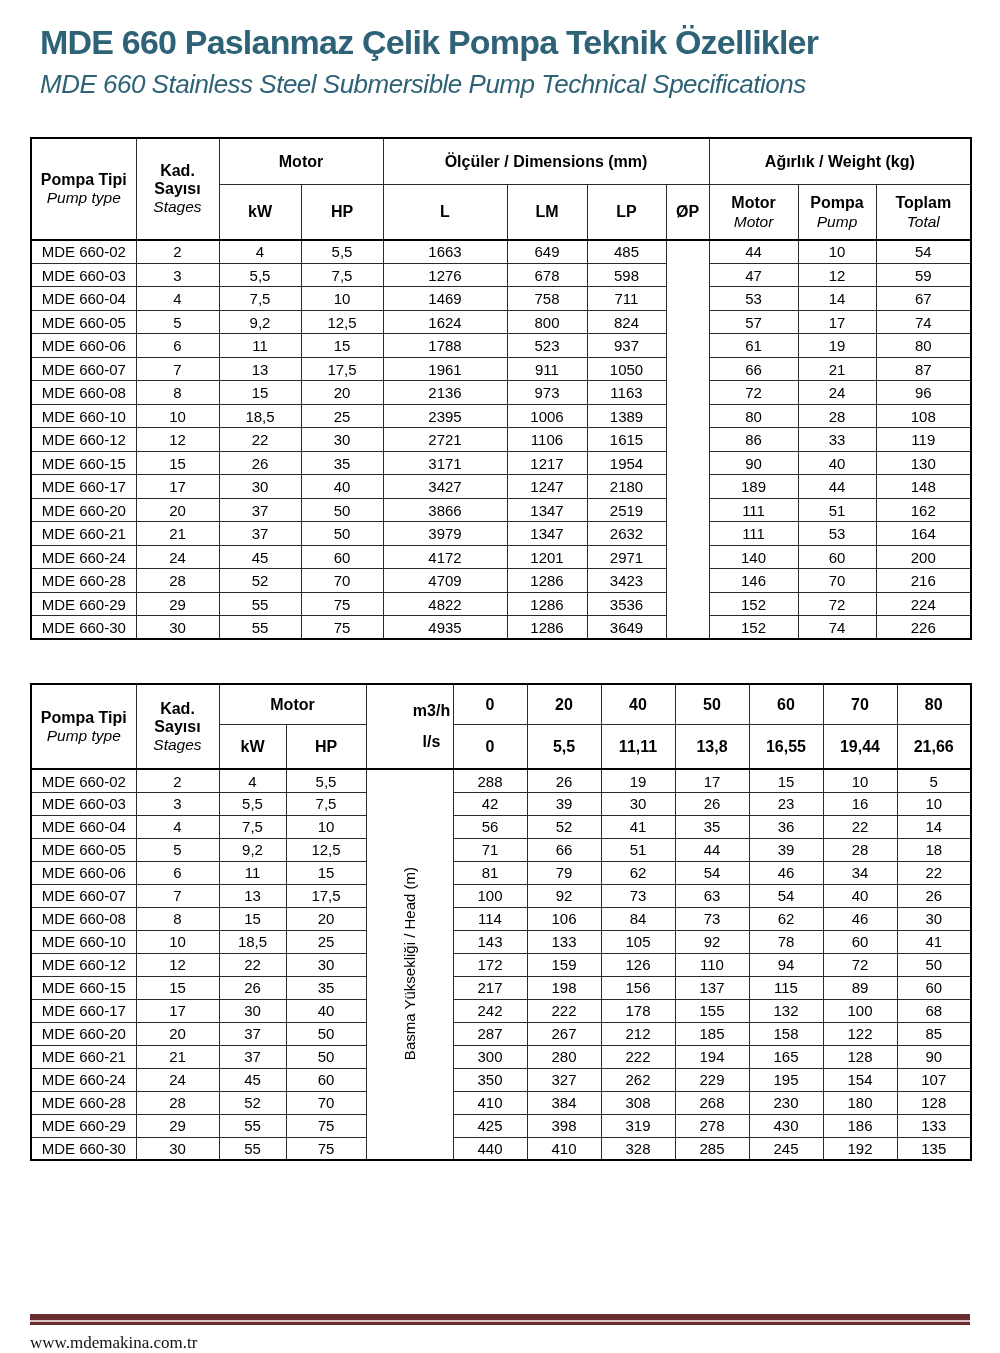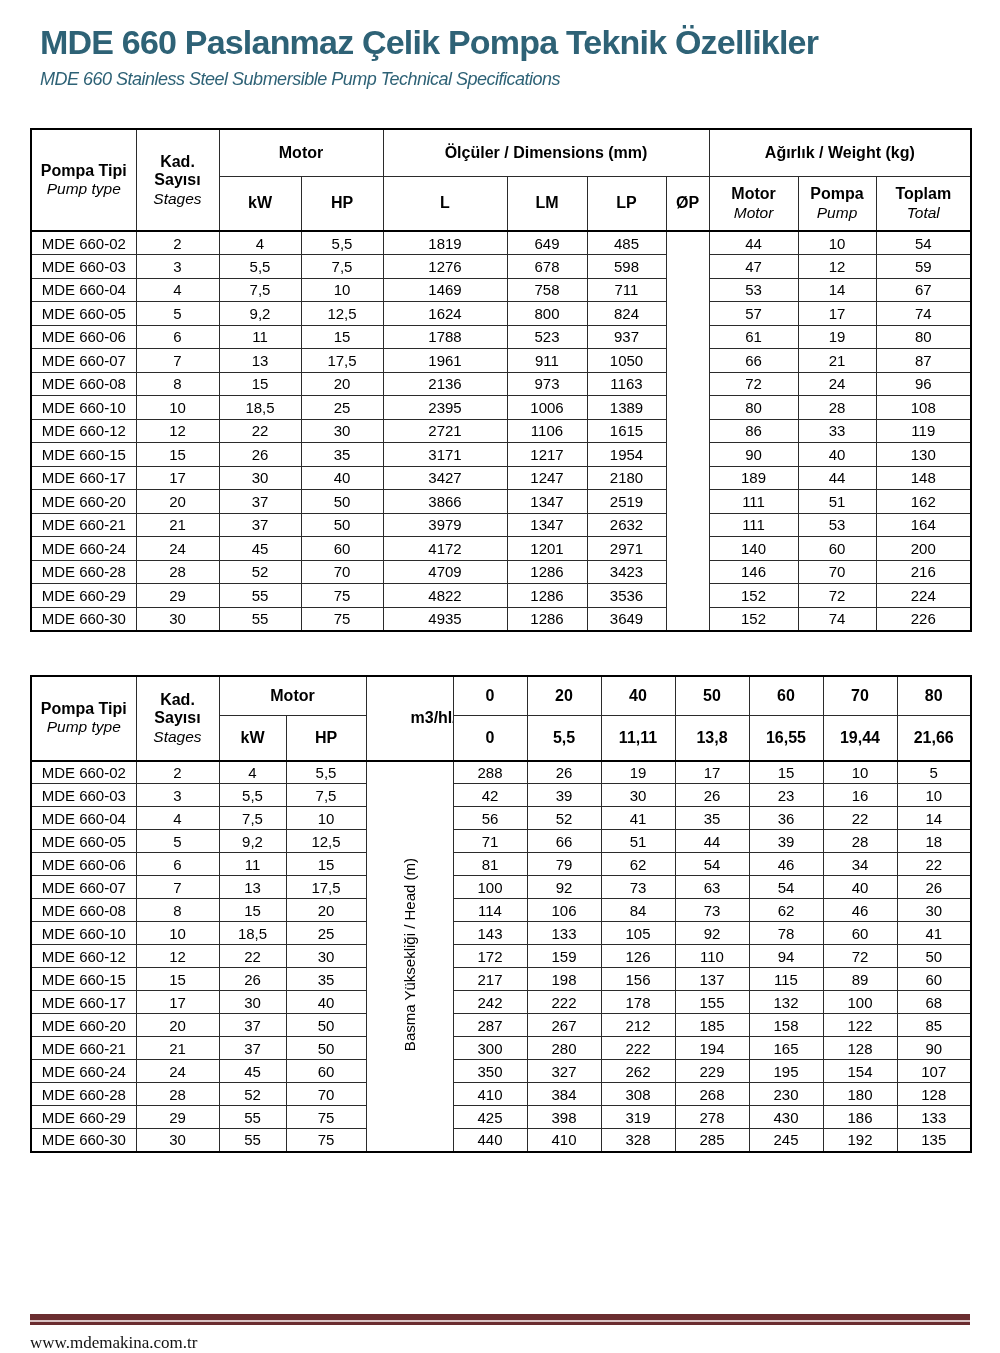--- a/index.html
+++ b/index.html
@@ -9,21 +9,21 @@
     font-family: "Liberation Sans", sans-serif;
     color: #000;
   }
   .page { position: relative; width: 1000px; height: 1353px; padding: 24px 30px 7px 30px; }
 
   .title {
     color: #2E6276; font-size: 34px; font-weight: bold;
     letter-spacing: -0.8px; margin-left: 10px; line-height: 1.1;
   }
   .subtitle {
-    color: #2E6276; font-size: 18px; font-style: italic; font-weight: normal;
+    color: #2E6276; font-size: 26px; font-style: italic; font-weight: normal;
     letter-spacing: -0.5px; margin: 9px 0 0 10px; line-height: 1.1;
   }
 
   table {
     border-collapse: collapse; table-layout: fixed;
     width: 940px; margin-top: 38px;
     border: 2.5px solid #000;
   }
   .t2 { margin-top: 43px; }
   th, td {
@@ -36,21 +36,21 @@
   tr.h2 { height: 55px; }
   .t2 tr.h1 { height: 40px; }
   .t2 tr.h2 { height: 45px; }
   tbody tr { height: 23.5px; }
   .t2 tbody tr { height: 23px; }
   thead tr.h2 th, thead th.hb { border-bottom: 2.5px solid #000; }
 
   .b { font-weight: bold; }
   .i { font-style: italic; font-weight: normal; font-size: 15.5px; }
 
-  .unit-wrap { display: flex; flex-direction: row; height: 62px; margin-left: 44px; }
+  .unit-wrap { display: flex; flex-direction: column; height: 62px; margin-left: 44px; }
   .unit-wrap > div { flex: 1; display: flex; align-items: center; justify-content: center; }
 
   td.vlabel-cell { }
   .vtext {
     display: inline-block;
     writing-mode: vertical-rl; transform: rotate(180deg);
     white-space: nowrap; font-size: 15px;
   }
 
   .footer { position: absolute; top: 1314px; left: 30px; width: 940px; }
@@ -119,21 +119,21 @@
           <div class="i">Total</div>
         </th>
       </tr>
     </thead>
     <tbody id="t1body">
         <tr>
           <td>MDE 660-02</td>
           <td>2</td>
           <td>4</td>
           <td>5,5</td>
-          <td>1819</td>
+          <td>1663</td>
           <td>649</td>
           <td>485</td>
           <td rowspan="17" class="op-merged"></td>
           <td>44</td>
           <td>10</td>
           <td>54</td>
         </tr>
         <tr>
           <td>MDE 660-03</td>
           <td>3</td>

